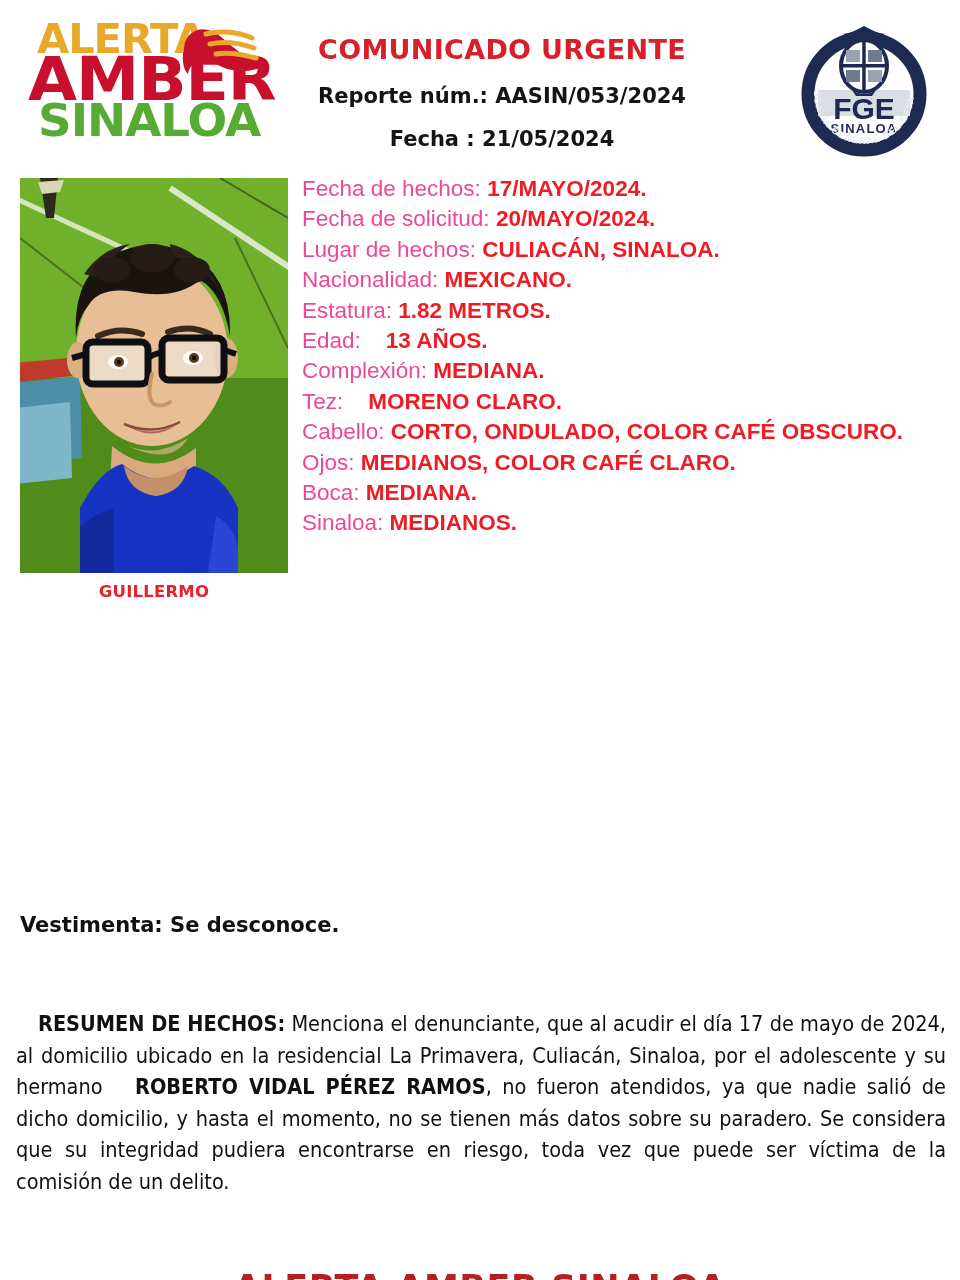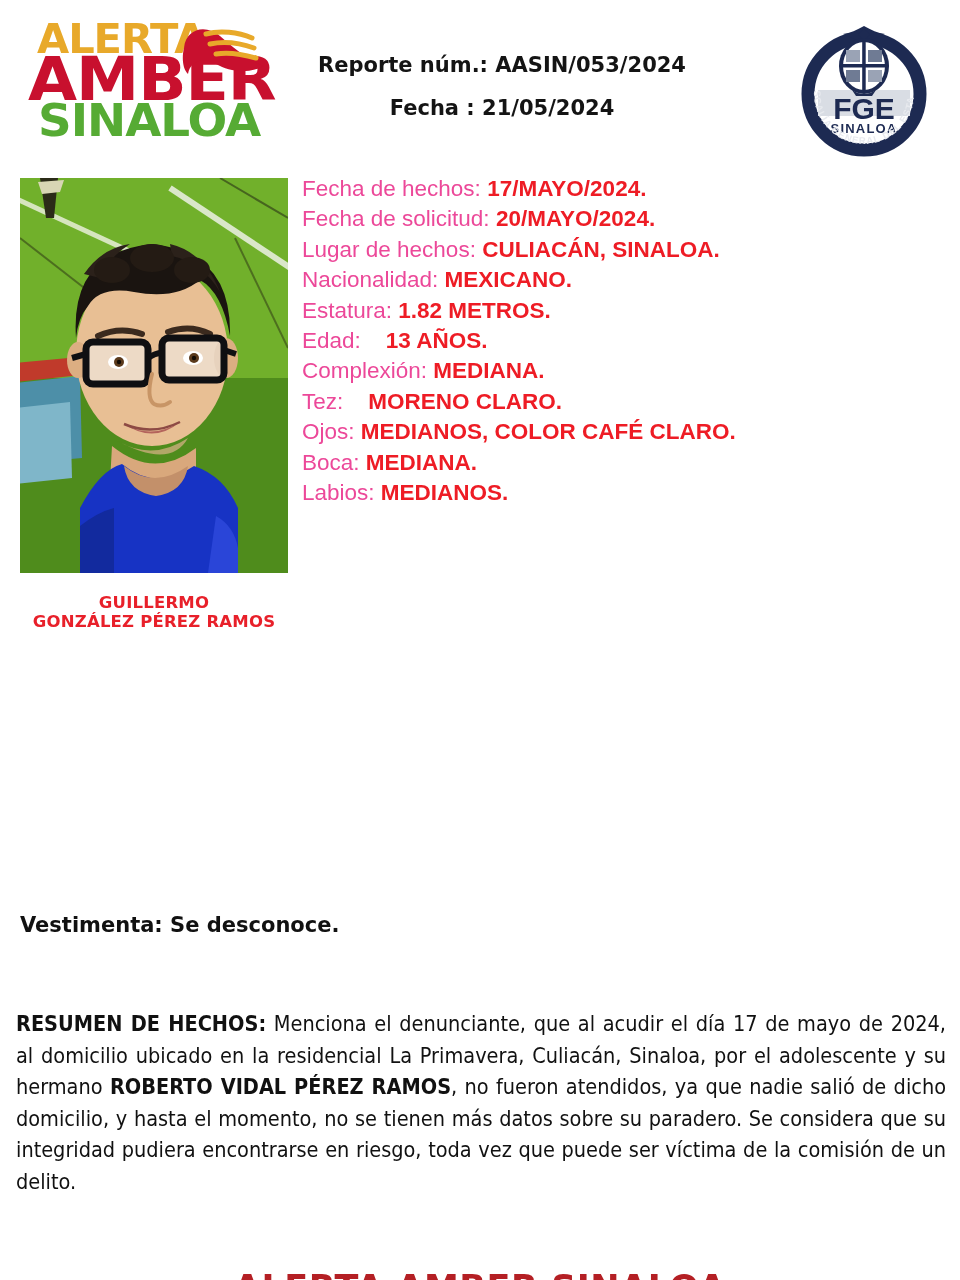--- a/index.html
+++ b/index.html
@@ -104,21 +104,21 @@
     width: 268px;
   }
   .photo {
     width: 268px;
     height: 395px;
     position: relative;
     overflow: hidden;
     background: #5d8f23;
   }
   .caption {
-    margin-top: 20px;
+    margin-top: 9px;
     text-align: center;
     font-family: "DejaVu Sans", sans-serif;
     font-size: 16.5px;
     font-weight: bold;
     color: #e8202a;
     line-height: 1.18;
     letter-spacing: 0.2px;
   }
 
   
@@ -160,21 +160,21 @@
     position: absolute;
     left: 16px;
     top: 840px;
     width: 930px;
     font-family: "DejaVu Sans Condensed", "DejaVu Sans", sans-serif;
     font-size: 21.5px;
     line-height: 31.5px;
     color: #111111;
     text-align: justify;
   }
-  .resumen b { font-weight: bold; }
+  .resumen b { font-weight: bold; margin-left: 22px; }
 
   
   .footer {
     position: absolute;
     left: 0;
     top: 1100px;
     width: 960px;
     text-align: center;
   }
   .footer-title {
@@ -196,20 +196,21 @@
     <div class="lg-line lg-sinaloa">SINALOA</div>
   </div>
   <svg class="swoosh" viewBox="0 0 90 76">
     <path d="M8 26 C10 6 30 2 44 14 C58 26 74 40 88 44 C72 52 54 50 40 42 C26 34 14 40 12 52 C6 46 6 34 8 26 Z" fill="#c8102e"></path>
     <path d="M30 12 C44 8 62 10 76 16" stroke="#e8a92a" stroke-width="5" fill="none" stroke-linecap="round"></path>
     <path d="M34 22 C48 19 64 21 78 26" stroke="#e8a92a" stroke-width="5" fill="none" stroke-linecap="round"></path>
     <path d="M40 32 C52 30 66 32 80 36" stroke="#e8a92a" stroke-width="5" fill="none" stroke-linecap="round"></path>
   </svg>
 
   <div class="header-center">
+    <div class="comunicado">COMUNICADO URGENTE</div>
     <div class="reporte">Reporte núm.: AASIN/053/2024</div>
     <div class="fecha-head">Fecha : 21/05/2024</div>
   </div>
 
   <svg class="fge-seal" viewBox="0 0 136 142">
     <defs>
       <path id="ringpath" d="M 18 78 A 50 50 0 0 0 118 78" fill="none"></path>
     </defs>
 
     <circle cx="68" cy="78" r="56" fill="none" stroke="#1d2a52" stroke-width="13"></circle>
@@ -301,21 +302,20 @@
         <path d="M132 196 q-6 24 2 30 q8 4 16 -2" stroke="#c89566" stroke-width="4" fill="none" stroke-linecap="round"></path>
 
         <path d="M104 246 q28 16 56 -2 q-26 22 -56 2 z" fill="#b4645c"></path>
         <path d="M104 246 q28 12 56 -2" stroke="#8d4a44" stroke-width="2.5" fill="none"></path>
 
         <path d="M96 262 q36 22 72 -2 q-18 32 -72 2 z" fill="#dcb289" opacity="0.7"></path>
       </svg>
     </div>
     <div class="caption">
       <div>GUILLERMO</div>
-      <div>GONZÁLEZ PÉREZ RAMOS</div>
     </div>
   </div>
 
   <div class="desc">
     <div class="desc-row">
       <span class="desc-label">Fecha de hechos:</span>
       <span class="desc-value">17/MAYO/2024.</span>
     </div>
     <div class="desc-row">
       <span class="desc-label">Fecha de solicitud:</span>
@@ -339,29 +339,33 @@
     </div>
     <div class="desc-row">
       <span class="desc-label">Complexión:</span>
       <span class="desc-value">MEDIANA.</span>
     </div>
     <div class="desc-row">
       <span class="desc-label sp-wide">Tez:</span>
       <span class="desc-value">MORENO CLARO.</span>
     </div>
     <div class="desc-row">
+      <span class="desc-label">Cabello:</span>
+      <span class="desc-value">CORTO, ONDULADO, COLOR CAFÉ OBSCURO.</span>
+    </div>
+    <div class="desc-row">
       <span class="desc-label">Ojos:</span>
       <span class="desc-value">MEDIANOS, COLOR CAFÉ CLARO.</span>
     </div>
     <div class="desc-row">
       <span class="desc-label">Boca:</span>
       <span class="desc-value">MEDIANA.</span>
     </div>
     <div class="desc-row">
-      <span class="desc-label">Labios:</span>
+      <span class="desc-label">Sinaloa:</span>
       <span class="desc-value">MEDIANOS.</span>
     </div>
   </div>
 
   <div class="vestimenta">Vestimenta: Se desconoce.</div>
 
   <div class="resumen"><b>RESUMEN DE HECHOS:</b><span> Menciona el denunciante, que al acudir el día 17 de mayo de 2024, al domicilio ubicado en la residencial La Primavera, Culiacán, Sinaloa, por el adolescente y su hermano </span><b>ROBERTO VIDAL PÉREZ RAMOS</b><span>, no fueron atendidos, ya que nadie salió de dicho domicilio, y hasta el momento, no se tienen más datos sobre su paradero. Se considera que su integridad pudiera encontrarse en riesgo, toda vez que puede ser víctima de la comisión de un delito.</span></div>
 
   <div class="footer">
     <div class="footer-title">ALERTA AMBER SINALOA</div>

